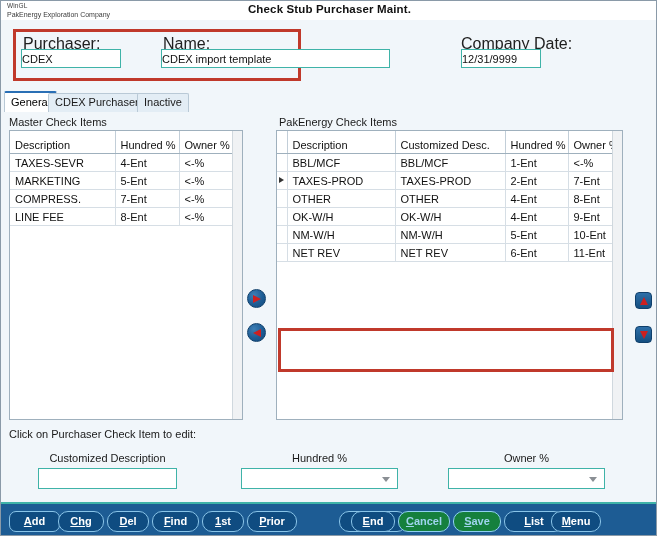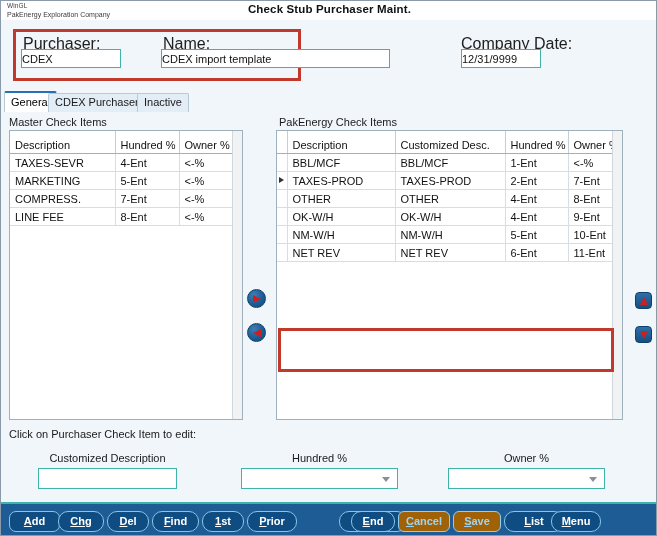--- a/index.html
+++ b/index.html
@@ -365,25 +365,24 @@
     border: 1px solid #89c4e8;
     color: #ffffff;
     font-size: 11px;
     font-weight: bold;
     line-height: 19px;
     text-align: center;
     cursor: pointer;
     white-space: nowrap;
   }
   .bbtn.disabled {
-    background: #a16207;
+    background: #15803d;
     border-color: #8fd0f0;
     color: #9fd4ee;
     cursor: default;
-    border-radius: 6px;
   }
   .bbtn u { text-underline-offset: 1px; }
 </style>
 </head>
 <body>
 
 <div id="app">
 
   <div class="titlebar">
     <div class="brand">

